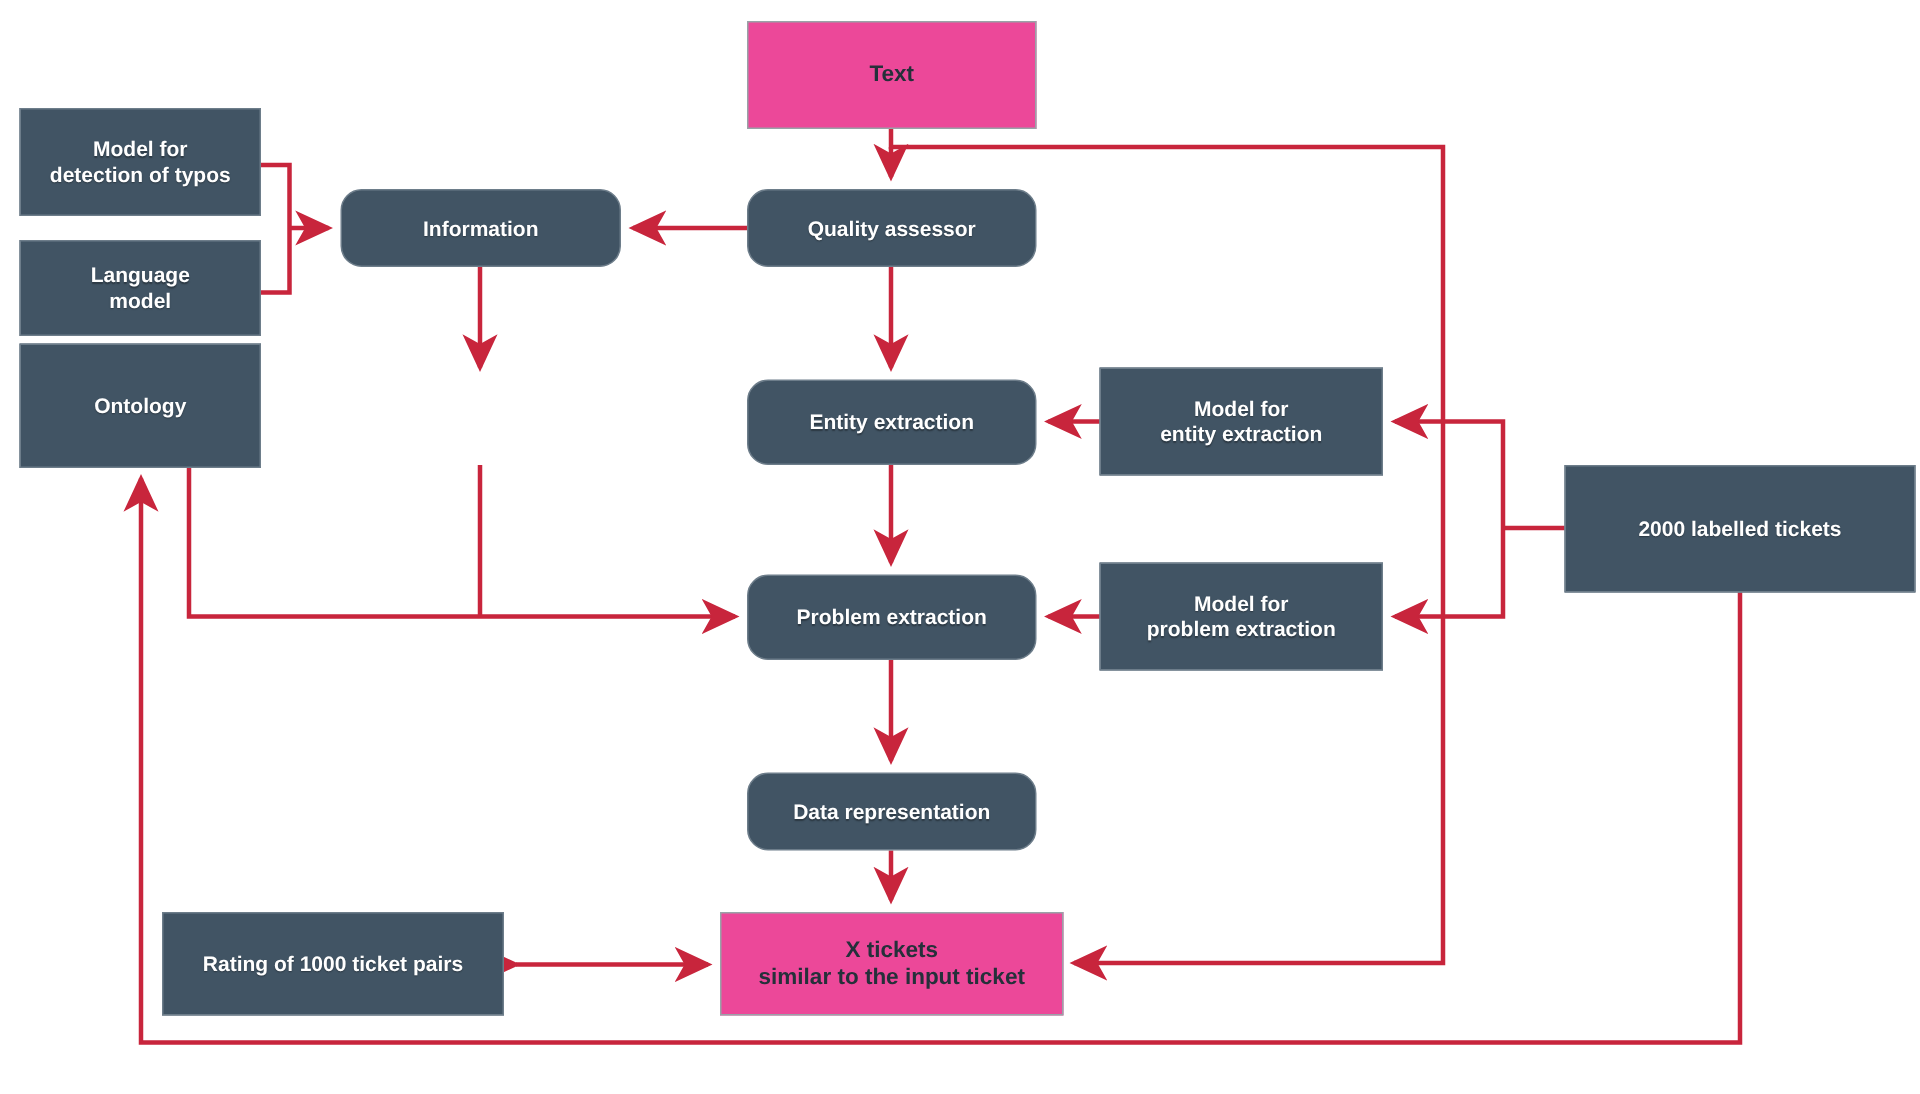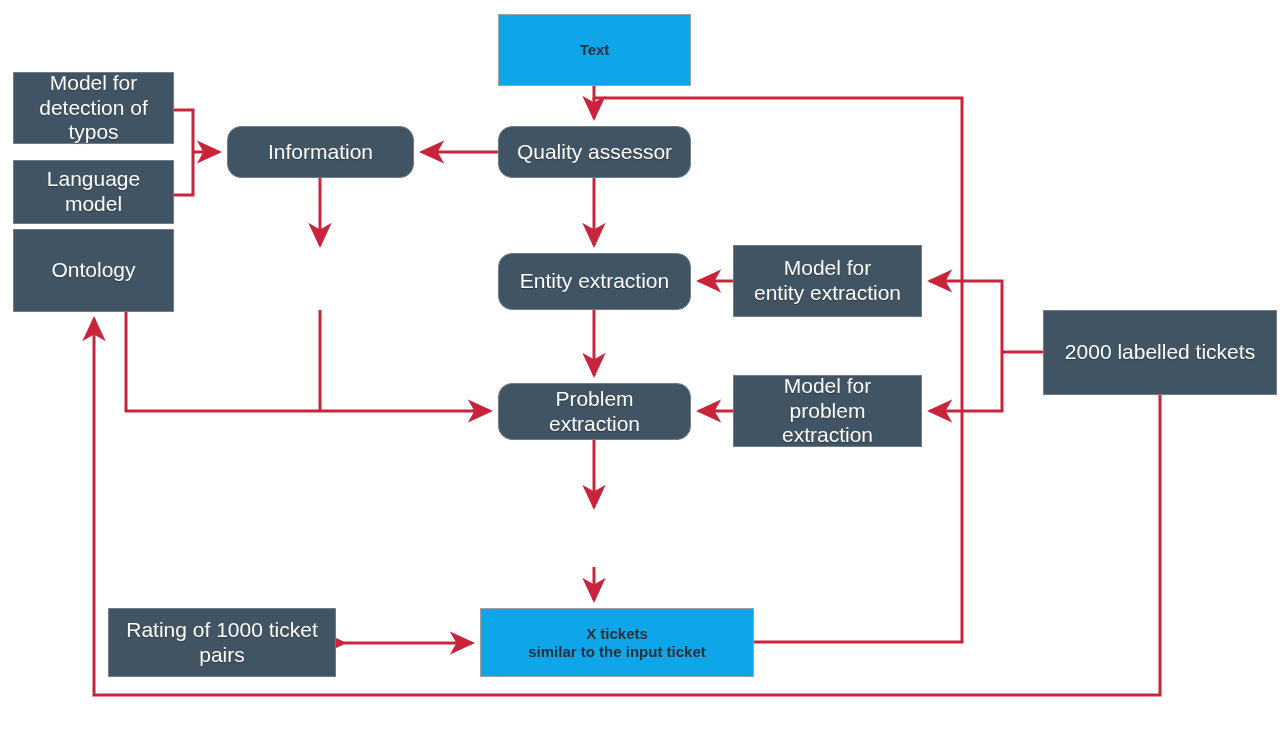--- a/index.html
+++ b/index.html
@@ -32,29 +32,29 @@
     align-items: center;
     justify-content: center;
     text-align: center;
     line-height: 1.18;
     z-index: 3;
   }
   .node-dark {
     background: #415464;
     border: 1px solid #6d7d8a;
     color: #ffffff;
-    font-weight: normal;
-    font-size: 21px;
+    font-weight: bold;
+    font-size: 14px;
     text-shadow: 0 1px 1px rgba(0,0,0,0.35);
   }
   .node-round {
     border-radius: 14px;
   }
   .node-light {
-    background: #0ea5e9;
+    background: #ec4899;
     border: 1px solid #9aa2a8;
     color: #25303a;
     font-weight: bold;
     font-size: 15px;
   }
   .node-label {
     display: block;
     white-space: pre-line;
     padding: 0 8px;
   }
@@ -160,23 +160,26 @@
 
   <div class="node node-dark node-round" style="left:498px; top:383px; width:193px; height:57px;">
     <span class="node-label">Problem extraction</span>
   </div>
 
   <div class="node node-dark" style="left:733px; top:375px; width:189px; height:72px;">
     <span class="node-label">Model for
 problem extraction</span>
   </div>
 
+  <div class="node node-dark node-round" style="left:498px; top:515px; width:193px; height:52px;">
+    <span class="node-label">Data representation</span>
+  </div>
 
   <div class="node node-dark" style="left:108px; top:608px; width:228px; height:69px;">
     <span class="node-label">Rating of 1000 ticket pairs</span>
   </div>
 
-  <div class="node node-light" style="left:480px; top:608px; width:274px; height:69px;">
+  <div class="node node-light" style="left:480px; top:608px; width:229px; height:69px;">
     <span class="node-label">X tickets
 similar to the input ticket</span>
   </div>
 
 </div>
 
 </body></html>

